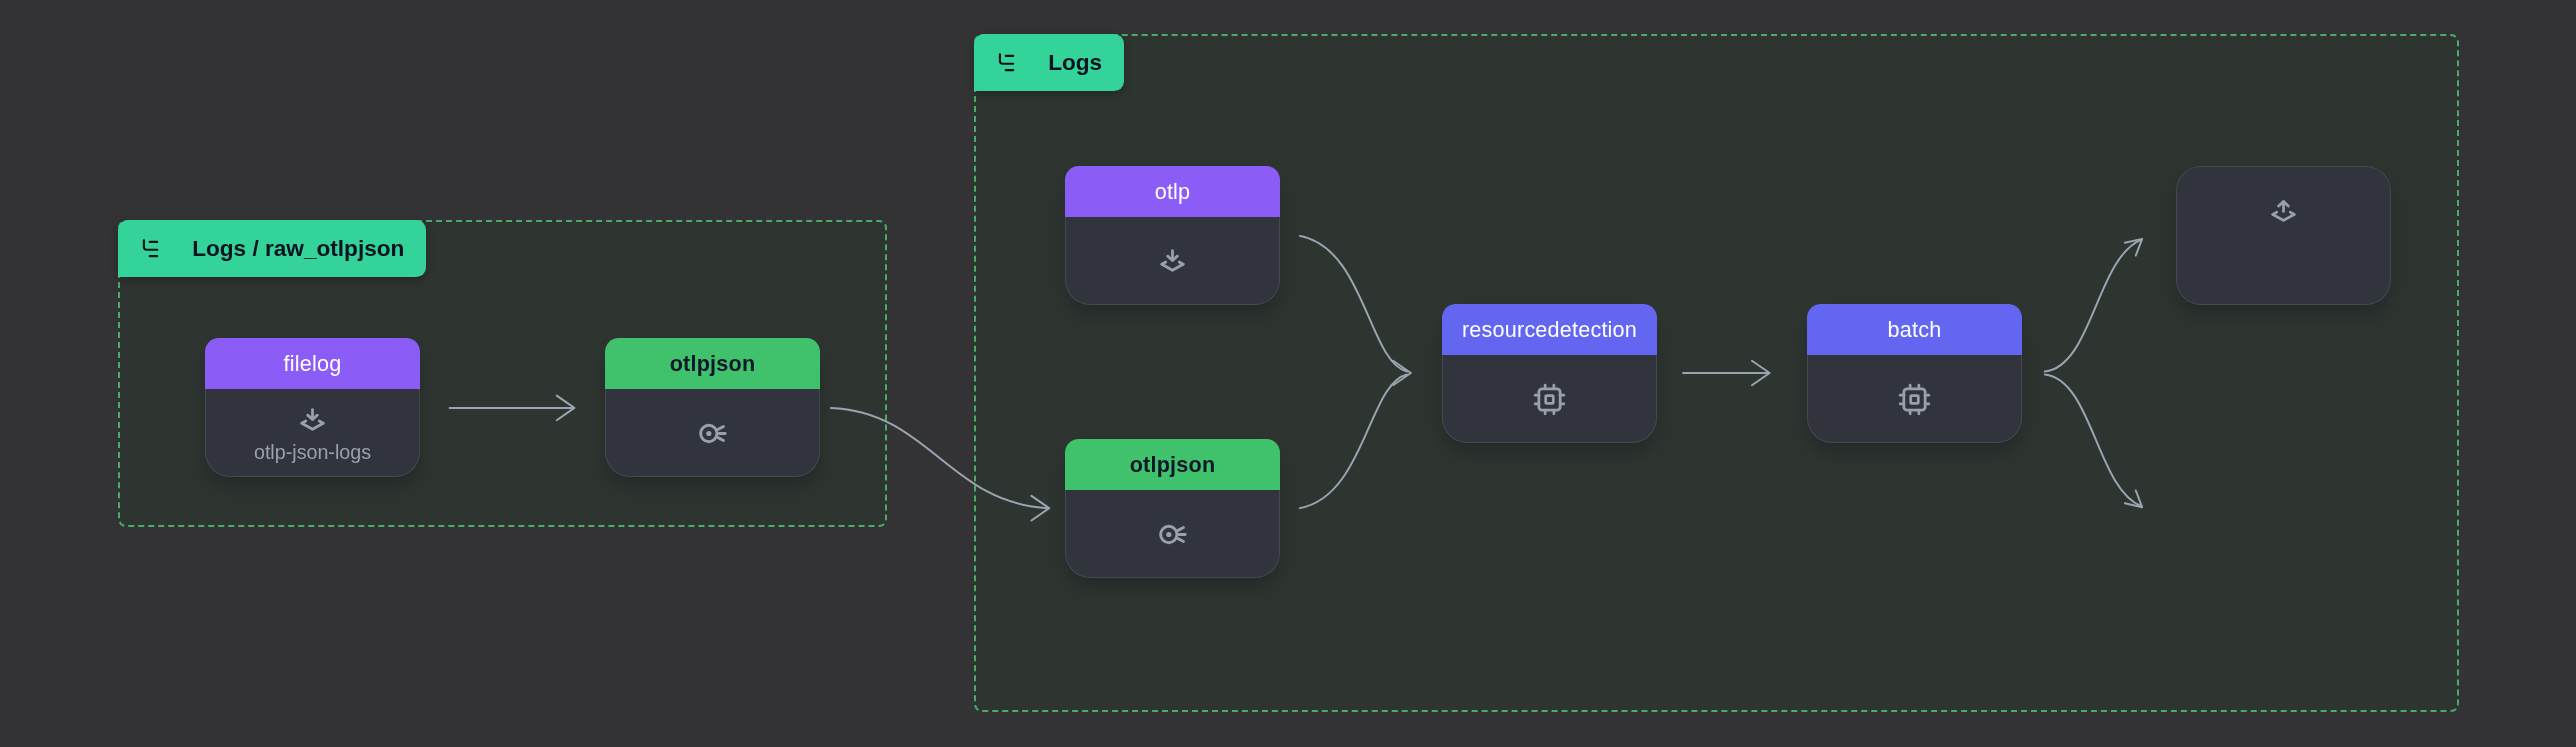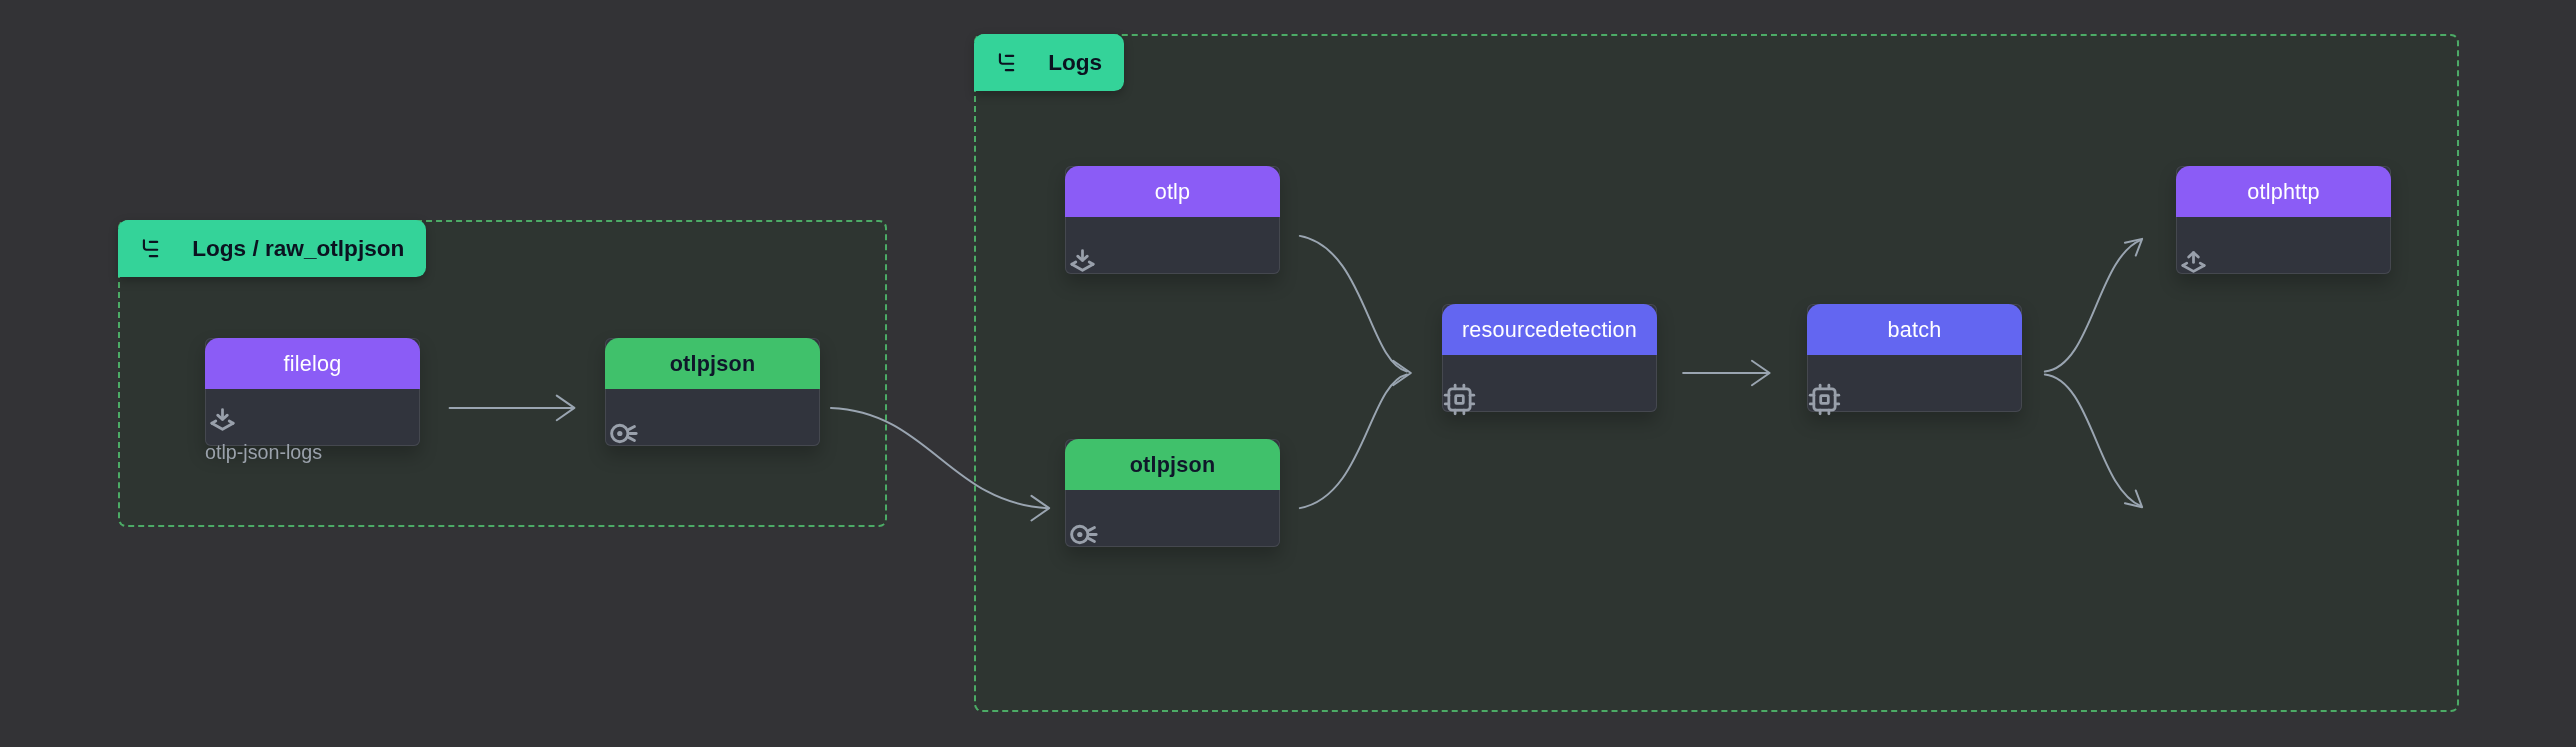--- a/index.html
+++ b/index.html
@@ -35,22 +35,22 @@
   }
   .edges { position: absolute; left: 0; top: 0; pointer-events: none; }
   .edge {
     fill: none;
     stroke: var(--edge, #9aa5b1);
     stroke-width: 2;
     stroke-linecap: round; stroke-linejoin: round;
   }
   .node {
     position: absolute;
-    width: 215px; height: 108px;
-    border-radius: 6px;
+    width: 215px; height: 139px;
+    border-radius: 25px;
     background: var(--node-body, #31343d);
     box-shadow: inset 0 0 0 1px var(--node-border, #45484f), 0 9.8px 17.7px rgba(0,0,0,0.22);
   }
   .node-header {
     height: 51px;
     border-radius: 13.8px 13.8px 0 0;
     display: flex; align-items: center; justify-content: center;
     font-size: 21.6px; font-weight: 500;
     letter-spacing: 0.2px;
   }
@@ -64,21 +64,21 @@
     text-align: center;
   }
   .connector .node-header {
     background: var(--header-green, #40c16b);
     color: var(--title-dark, #0f172a);
     font-weight: 600;
   }
   .node-body {
     height: 88px;
     display: flex; flex-direction: column;
-    align-items: flex-start; justify-content: center;
+    align-items: center; justify-content: center;
     gap: 4.9px;
   }
   .node-icon {
     stroke: var(--icon, #99a0ab); fill: none;
     stroke-width: 1.9; stroke-linecap: round; stroke-linejoin: round;
   }
   .subtitle {
     font-size: 19.7px;
     color: var(--subtitle, #9aa1ab);
     line-height: 1;
@@ -220,21 +220,20 @@
   <div class="node processor" style="left:1807px;top:304px">
     <div class="node-header">batch</div>
     <div class="node-body">
       <svg class="node-icon" width="35" height="35" viewBox="0 0 24 24">
           <use href="#icon-cpu"></use>
         </svg>
     </div>
   </div>
 
   <div class="node exporter" style="left:2176px;top:166px">
-    <div class="node-header">otlphttp</div>
     <div class="node-body">
       <svg class="node-icon" width="35" height="35" viewBox="0 0 24 24">
           <use href="#icon-exporter"></use>
         </svg>
     </div>
   </div>
 
 
 </div>
 

